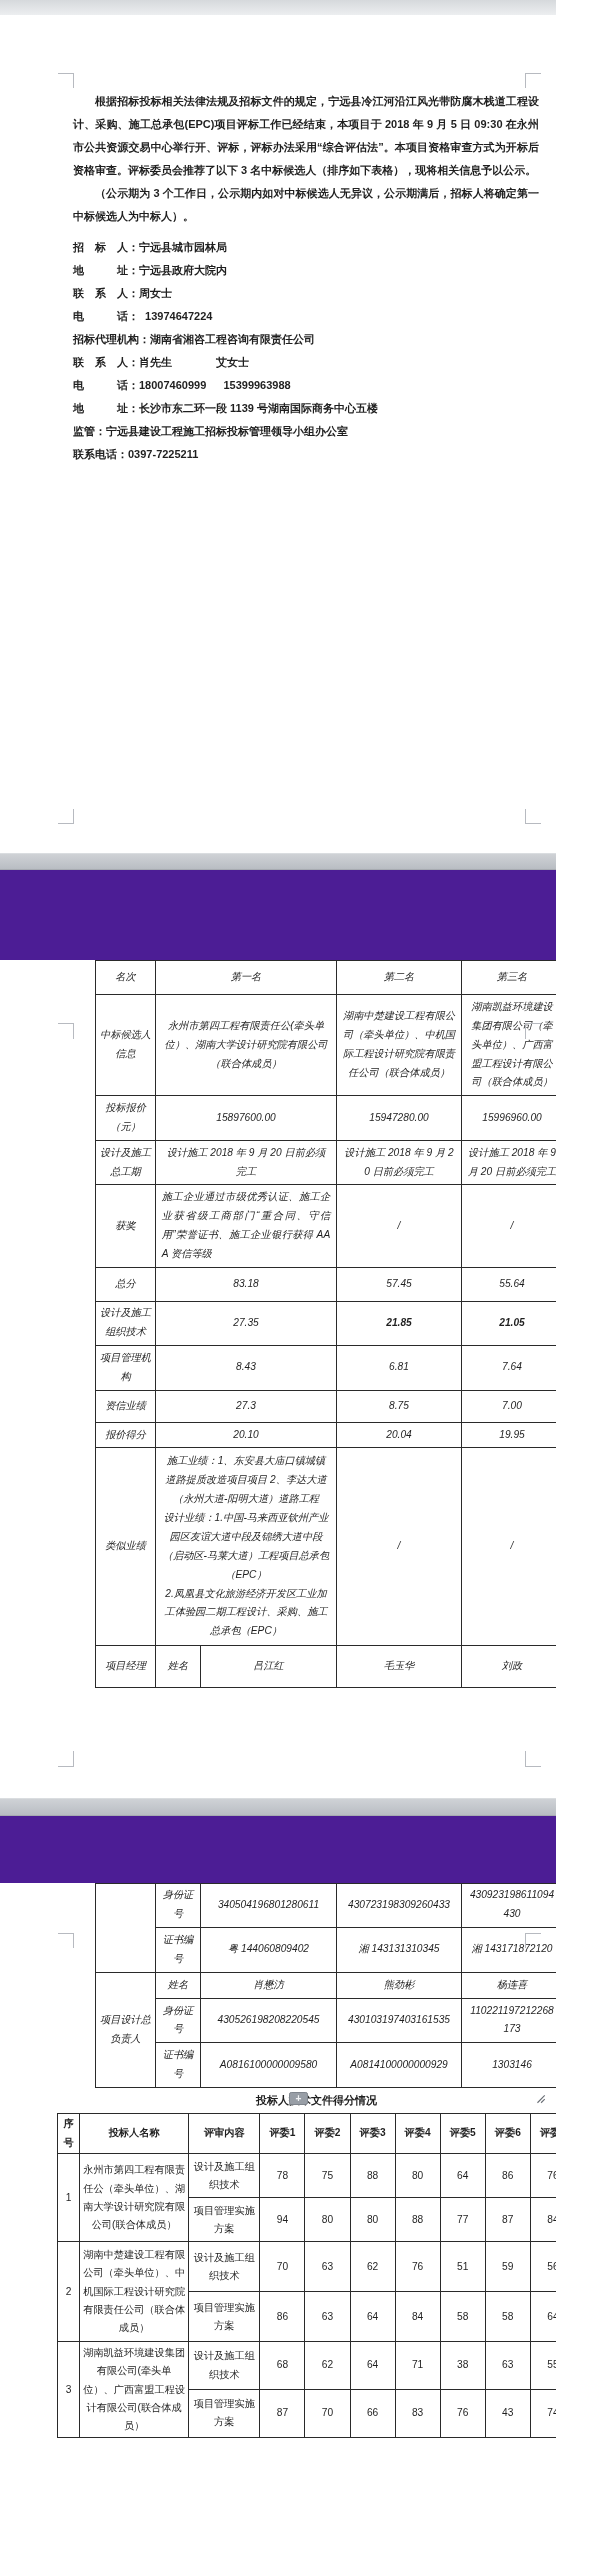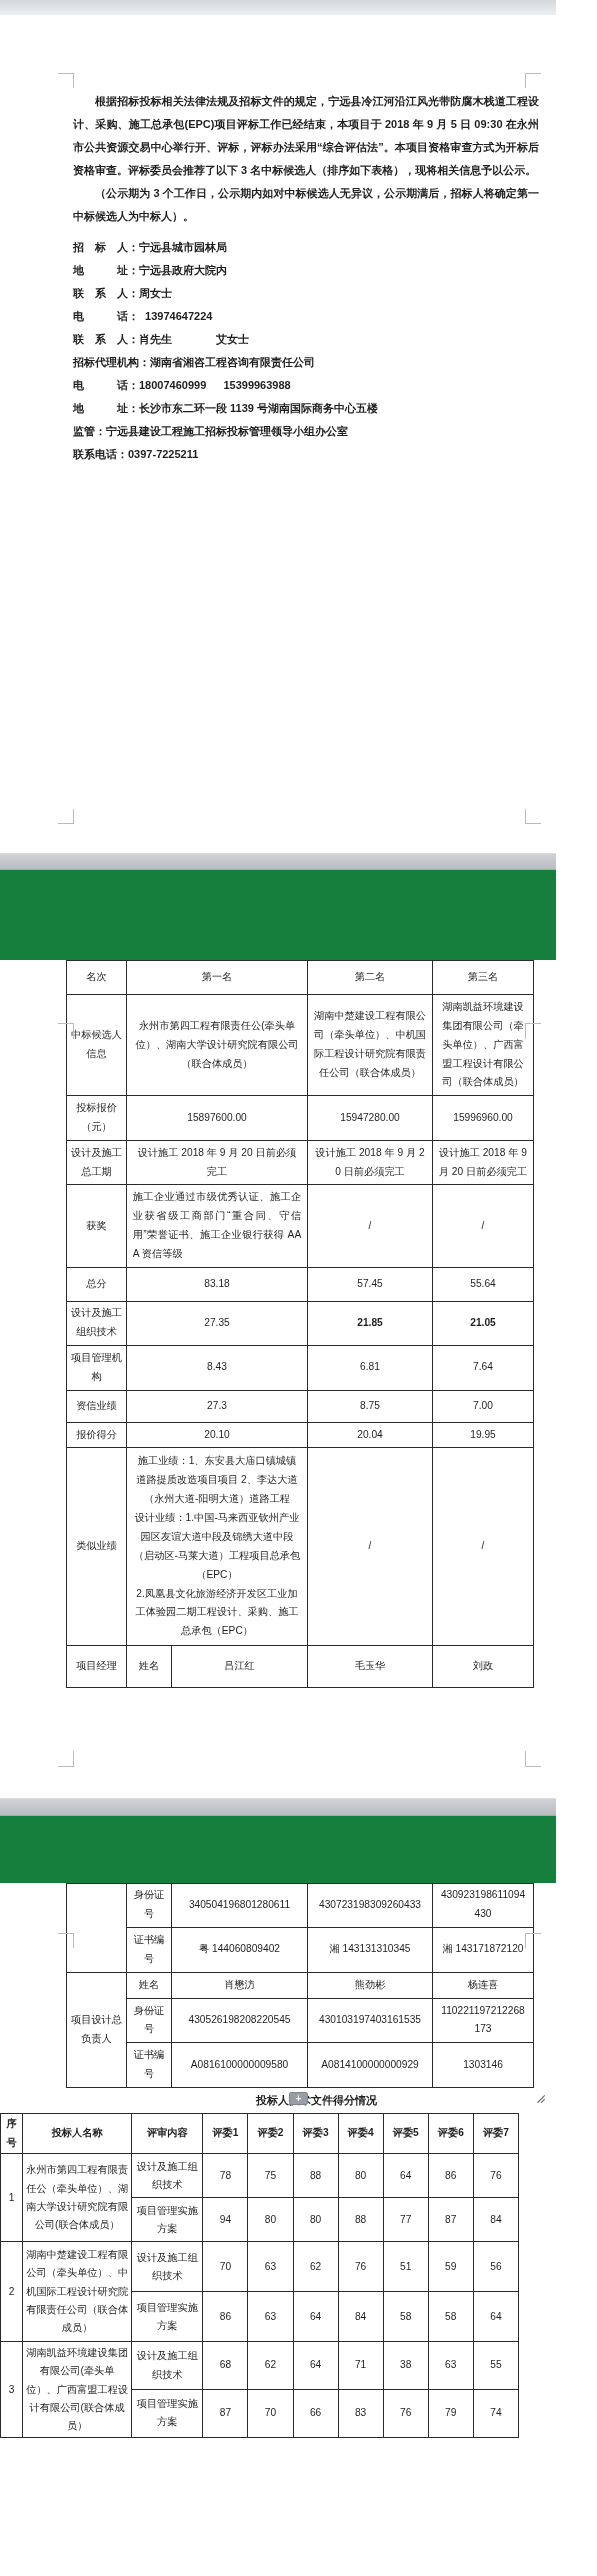--- a/index.html
+++ b/index.html
@@ -2,21 +2,21 @@
 <html style="font-size:11.7px"><head>
 <meta charset="utf-8">
 <style>
   html,body{margin:0;padding:0;}
   body{
     width:598px;
     background:#ffffff;
     font-family:"Liberation Sans","DejaVu Sans",sans-serif;
     color:#1f1f1f;
   }
-  .screen{position:relative;width:556px;height:2576px;overflow:hidden;background:#15803d;}
+  .screen{position:relative;width:556px;height:2576px;overflow:hidden;background:#4c1d95;}
   .page{position:relative;width:598px;background:#ffffff;}
   .page-gap{
     width:598px;height:17.5px;
     background:linear-gradient(#cfd2d6,#b9bdc3);
     border-top:0.7px solid #dadde0;
     border-bottom:0.7px solid #a7abb1;
     box-sizing:border-box;
   }
   .top-strip{
     width:598px;height:14.6px;
@@ -31,21 +31,21 @@
   .mx-l{left:58px;} .mx-r{left:525px;}
 
   
   .doc-body{padding:75px 58px 0 73px;width:466px;font-size:11px;font-weight:600;}
   .para{margin:0;text-indent:2em;line-height:23px;text-align:justify;}
   .contact{margin-top:8px;}
   .cline{line-height:23px;white-space:pre-wrap;}
 
   
   table{border-collapse:collapse;table-layout:fixed;}
-  .ctable{width:466px;margin-left:66px;border:1.5px solid #2a2a2a;}
+  .ctable{width:466px;margin-left:95px;border:1.5px solid #2a2a2a;font-style:italic;}
   .ctable td{
     border:0.7px solid #2a2a2a;
     font-size:10.2px;line-height:1.85;
     text-align:center;vertical-align:middle;
     padding:2.9px 5.8px;box-sizing:border-box;
     word-break:break-all;
   }
   .ctable .lbl{padding:2.9px 2.9px;}
   .ctable .left{text-align:justify;text-justify:inter-ideograph;}
   .pre{white-space:pre-line;text-align:left;}
@@ -61,21 +61,21 @@
   .plus-handle{
     position:absolute;left:289px;top:4.4px;
     width:19px;height:12.4px;border-radius:2.2px;
     background:#989ea6;border:0.7px solid #7f858d;
     color:#f2f3f5;font-size:10.2px;font-weight:bold;
     text-align:center;line-height:11.7px;cursor:pointer;
     box-sizing:border-box;
   }
   .resize-handle{position:absolute;left:536px;top:5.8px;width:10.2px;height:10.2px;cursor:pointer;}
 
-  .stable{width:519px;border:1.5px solid #2a2a2a;}
+  .stable{width:519px;margin-left:57px;border:1.5px solid #2a2a2a;}
   .stable td{
     border:0.7px solid #2a2a2a;
     font-size:10.2px;line-height:1.8;
     text-align:center;vertical-align:middle;
     padding:1.5px 2.9px;box-sizing:border-box;
     word-break:break-all;
   }
   .stable .hdr{font-weight:bold;}
 
   
@@ -118,22 +118,22 @@
     <div class="mark br mx-r" style="top:794px;"></div>
 
     <div class="doc-body">
       <p class="para">根据招标投标相关法律法规及招标文件的规定，宁远县冷江河沿江风光带防腐木栈道工程设计、采购、施工总承包(EPC)项目评标工作已经结束，本项目于 2018 年 9 月 5 日 09:30 在永州市公共资源交易中心举行开、评标，评标办法采用“综合评估法”。本项目资格审查方式为开标后资格审查。评标委员会推荐了以下 3 名中标候选人（排序如下表格），现将相关信息予以公示。</p>
       <p class="para">（公示期为 3 个工作日，公示期内如对中标候选人无异议，公示期满后，招标人将确定第一中标候选人为中标人）。</p>
       <div class="contact">
         <div class="cline">招　标　人：宁远县城市园林局</div>
         <div class="cline">地　　　址：宁远县政府大院内</div>
         <div class="cline">联　系　人：周女士</div>
         <div class="cline">电　　　话：  13974647224</div>
+        <div class="cline">招标代理机构：湖南省湘咨工程咨询有限责任公司</div>
         <div class="cline">联　系　人：肖先生　　　　艾女士</div>
-        <div class="cline">招标代理机构：湖南省湘咨工程咨询有限责任公司</div>
         <div class="cline">电　　　话：18007460999　  15399963988</div>
         <div class="cline">地　　　址：长沙市东二环一段 1139 号湖南国际商务中心五楼</div>
         <div class="cline">监管：宁远县建设工程施工招标投标管理领导小组办公室</div>
         <div class="cline">联系电话：0397-7225211</div>
       </div>
     </div>
   </div>
 
   <div class="page-gap"></div>
 
@@ -376,21 +376,21 @@
         <td>63</td>
         <td>55</td>
       </tr>
       <tr class="s-g3b">
         <td>项目管理实施方案</td>
         <td>87</td>
         <td>70</td>
         <td>66</td>
         <td>83</td>
         <td>76</td>
-        <td>79</td>
+        <td>43</td>
         <td>74</td>
       </tr>
     </tbody>
       </table>
   </div>
 
 </div>
 
 
 </body></html>

